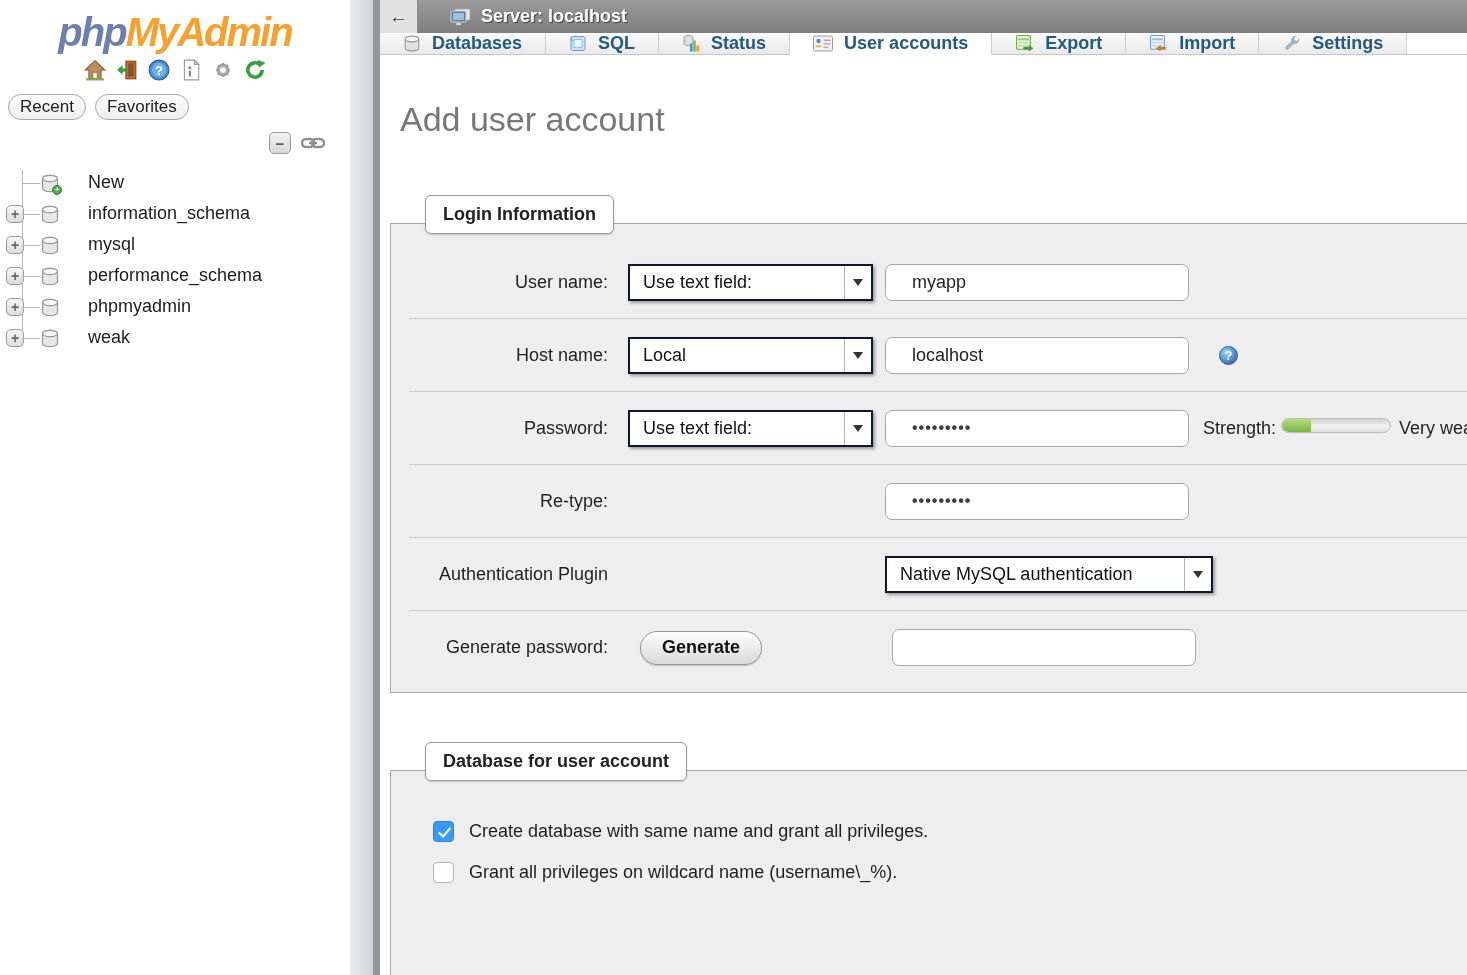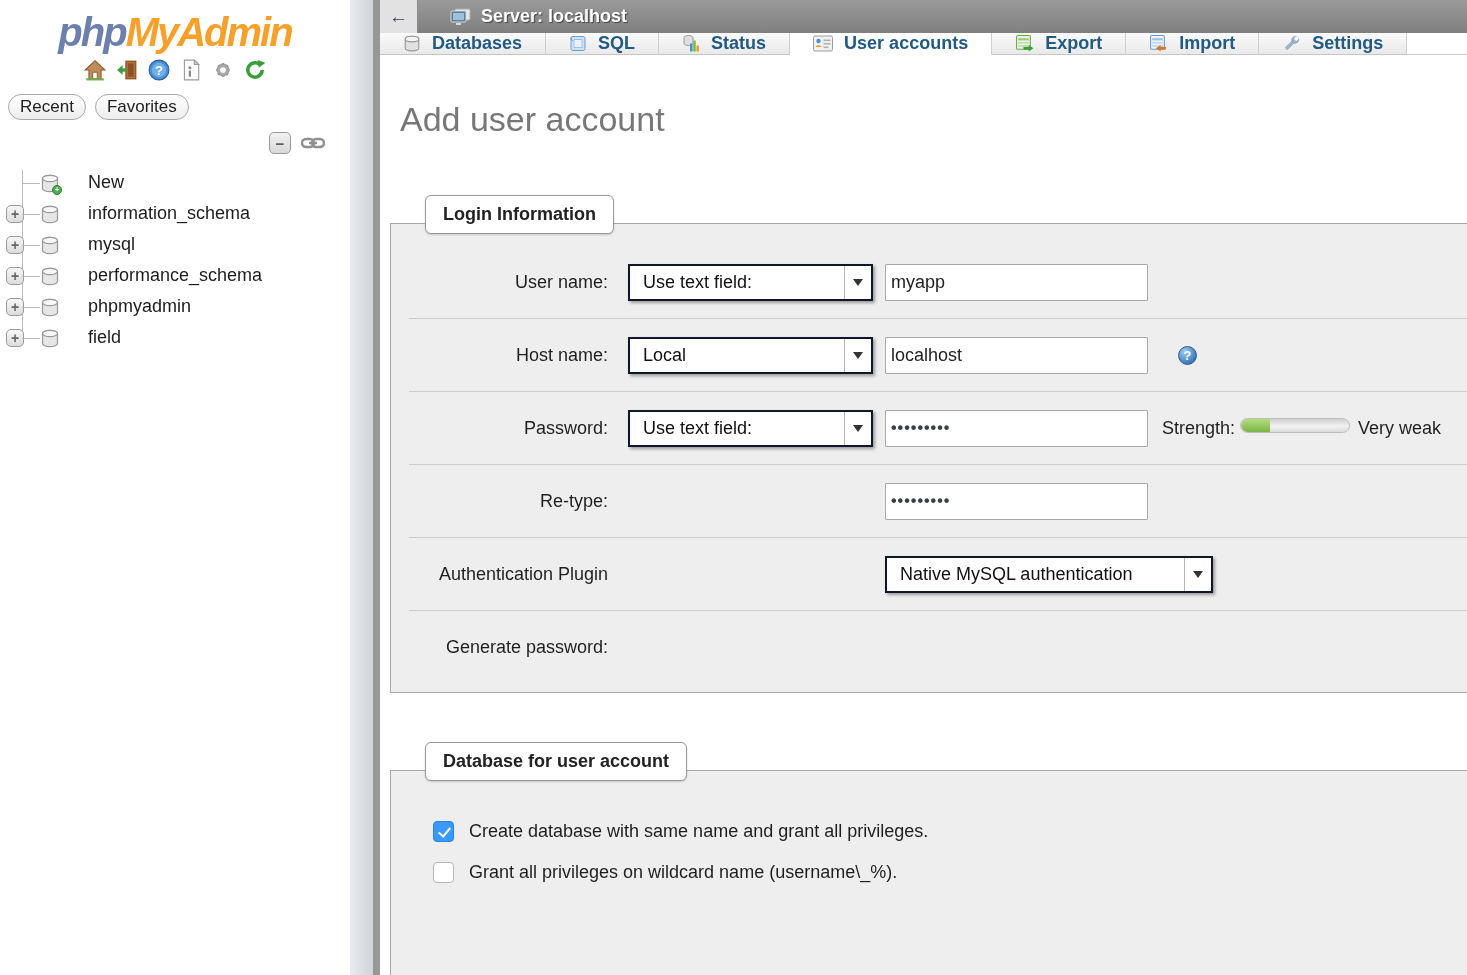--- a/index.html
+++ b/index.html
@@ -73,22 +73,22 @@
 
   .pma-select { position:relative; width:245px; height:37px; background:#fff; border:2px solid #0f172a;
     box-shadow:2px 2px 3px rgba(0,0,0,0.35); display:flex; align-items:center; padding-left:13px;
     font-size:18px; color:#111; cursor:pointer; }
   .pma-select.wide { width:328px; }
   .sel-arrow { position:absolute; right:0; top:0; bottom:0; width:27px; border-left:1px solid #b5b5b5;
     display:flex; align-items:center; justify-content:center; }
   .sel-arrow:before { content:""; width:0; height:0; border-left:5px solid transparent;
     border-right:5px solid transparent; border-top:7px solid #333; }
 
-  .pma-input { width:263px; height:37px; border:1px solid #a9a9a9; border-radius:1px;
-    background:#fff; padding:0 5px; font-size:18px; color:#222;
+  .pma-input { width:304px; height:37px; border:1px solid #a9a9a9; border-radius:7px;
+    background:#fff; padding:0 26px; font-size:18px; color:#222;
     font-family:"Liberation Sans", sans-serif; outline:none; }
   .pma-input.pwd { letter-spacing:1px; font-size:16px; font-weight:bold; color:#37414b; }
   .sel-spacer { width:257px; flex:0 0 257px; }
 
   .help-bubble { width:19px; height:19px; margin-left:30px; border-radius:50%;
     background:radial-gradient(circle at 35% 30%, #9fd0f2, #3e7ab8 70%); border:1px solid #2d5d93;
     color:#fff; font-size:13px; font-weight:bold; display:flex; align-items:center; justify-content:center; cursor:pointer; }
 
   .strength-wrap { display:flex; margin-left:14px; }
   .strength-label { font-size:18px; color:#1f1f1f; }
@@ -248,21 +248,21 @@
 
       <div class="trow">
         <span class="expander">+</span>
         <span class="stub"></span>
         <span class="dbicon">
           <svg width="20" height="21" viewBox="0 0 16 16">
               <path d="M2 4 C2 2.6 4.7 1.5 8 1.5 C11.3 1.5 14 2.6 14 4 V12 C14 13.4 11.3 14.5 8 14.5 C4.7 14.5 2 13.4 2 12 Z" fill="#e6e6e6" stroke="#999"></path>
               <ellipse cx="8" cy="4" rx="6" ry="2.5" fill="#f7f7f7" stroke="#999"></ellipse>
             </svg>
         </span>
-        <span class="tlabel">field</span>
+        <span class="tlabel">weak</span>
       </div>
     </div>
   </div>
 
   <div id="edge-strip"></div>
   <div id="resize-bar"></div>
 
   <div id="main">
 
     <div id="topbar">
@@ -426,20 +426,24 @@
             <div class="sel-spacer"></div>
             <div class="pma-select wide">
               <span>Native MySQL authentication</span>
               <span class="sel-arrow"></span>
             </div>
           </div>
         </div>
 
         <div class="frow last">
           <div class="flabel">Generate password:</div>
+          <div class="controls">
+            <button class="gen-btn">Generate</button>
+            <input class="pma-input gen-input-gap" readonly="" value="" style="">
+          </div>
         </div>
       </div>
 
       <div class="pma-fieldset" id="db-fieldset">
         <div class="legend">Database for user account</div>
 
         <div class="cb-row">
           <span class="checkbox checked"></span>
           <span class="cb-label">Create database with same name and grant all privileges.</span>
         </div>

